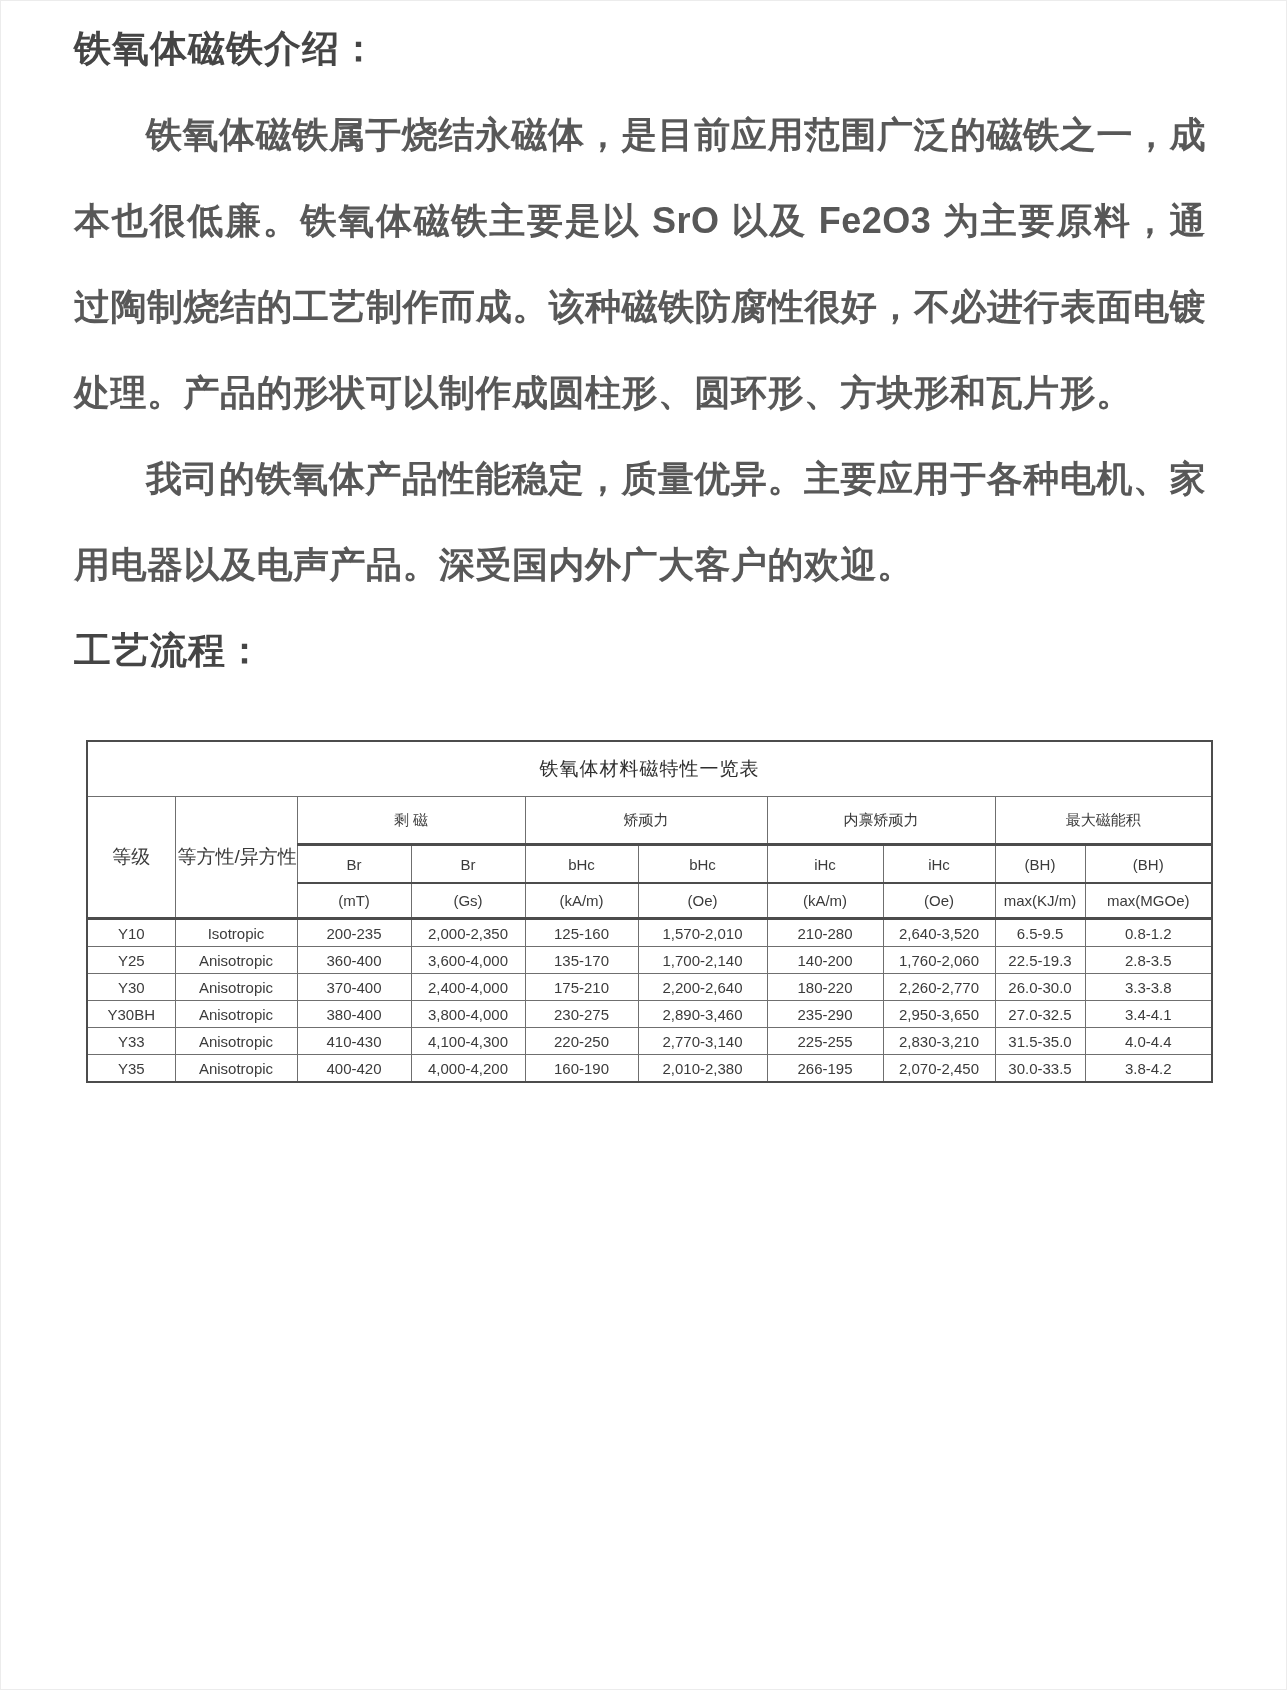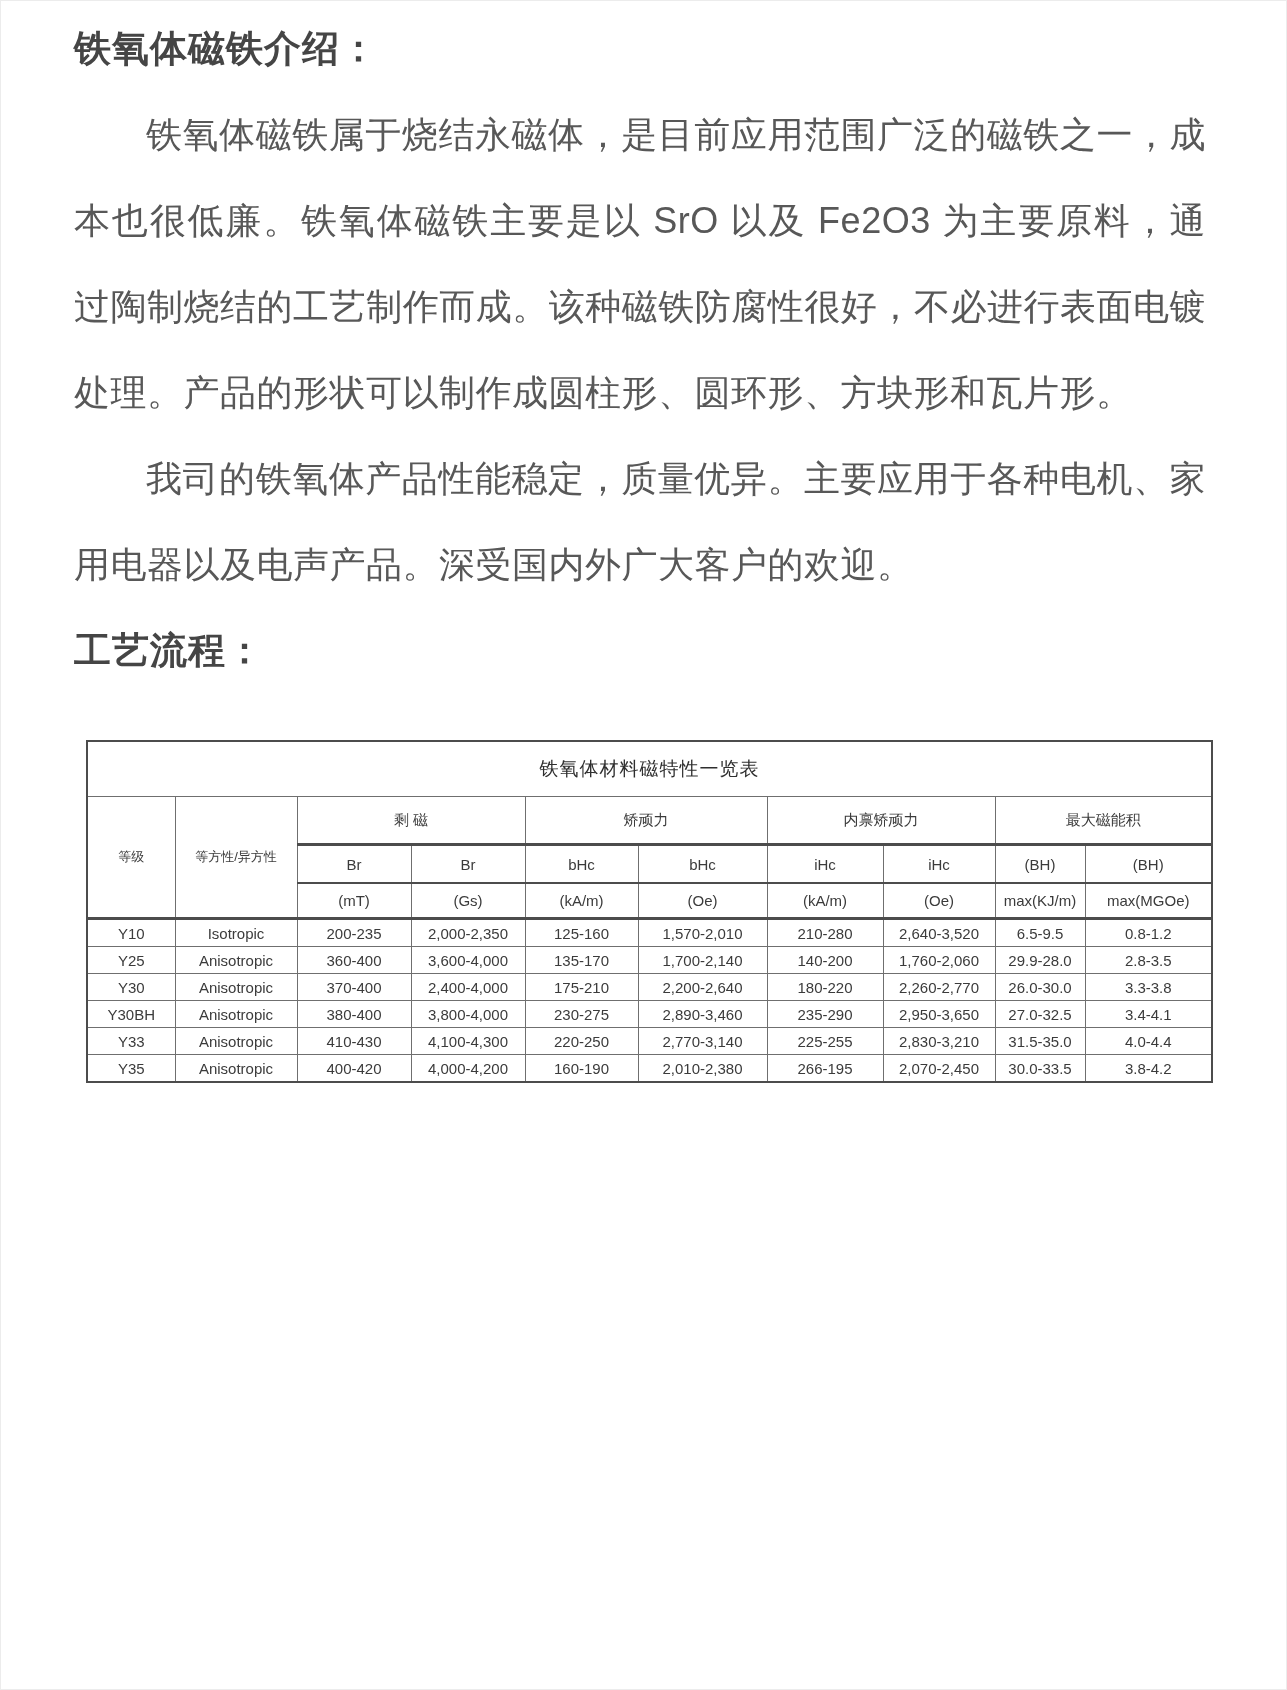--- a/index.html
+++ b/index.html
@@ -26,21 +26,21 @@
     font-size: 37px;
     line-height: 86px;
     font-weight: 700;
     color: #454545;
     letter-spacing: 1px;
   }
   .body-text {
     margin: 0;
     font-size: 36px;
     line-height: 86px;
-    font-weight: 400;
+    font-weight: 700;
     color: #585858;
     text-align: justify;
     letter-spacing: 0.5px;
   }
   .indent { text-indent: 2em; }
 
   
   table.props {
     border-collapse: collapse;
     table-layout: fixed;
@@ -66,21 +66,21 @@
     font-weight: 600;
     color: #2e2e2e;
     letter-spacing: 1px;
   }
   .grp-cell {
     height: 46px;
     border-bottom: 3px solid #4c4c4c !important;
   }
   .vh-cell {
     border-bottom: 3px solid #4c4c4c !important;
-    font-size: 13px;
+    font-size: 19px;
   }
   tr.sub-row th { height: 36px; border-bottom: 2px solid #4c4c4c; }
   tr.unit-row th { height: 33px; border-bottom: 3px solid #4c4c4c; }
   tbody.data-rows td { height: 26px; }
 </style>
 </head>
 <body>
 
 <div class="content">
 
@@ -155,21 +155,21 @@
         </tr>
         <tr>
           <td>Y25</td>
           <td>Anisotropic</td>
           <td>360-400</td>
           <td>3,600-4,000</td>
           <td>135-170</td>
           <td>1,700-2,140</td>
           <td>140-200</td>
           <td>1,760-2,060</td>
-          <td>29.9-28.0</td>
+          <td>22.5-19.3</td>
           <td>2.8-3.5</td>
         </tr>
         <tr>
           <td>Y30</td>
           <td>Anisotropic</td>
           <td>370-400</td>
           <td>2,400-4,000</td>
           <td>175-210</td>
           <td>2,200-2,640</td>
           <td>180-220</td>

